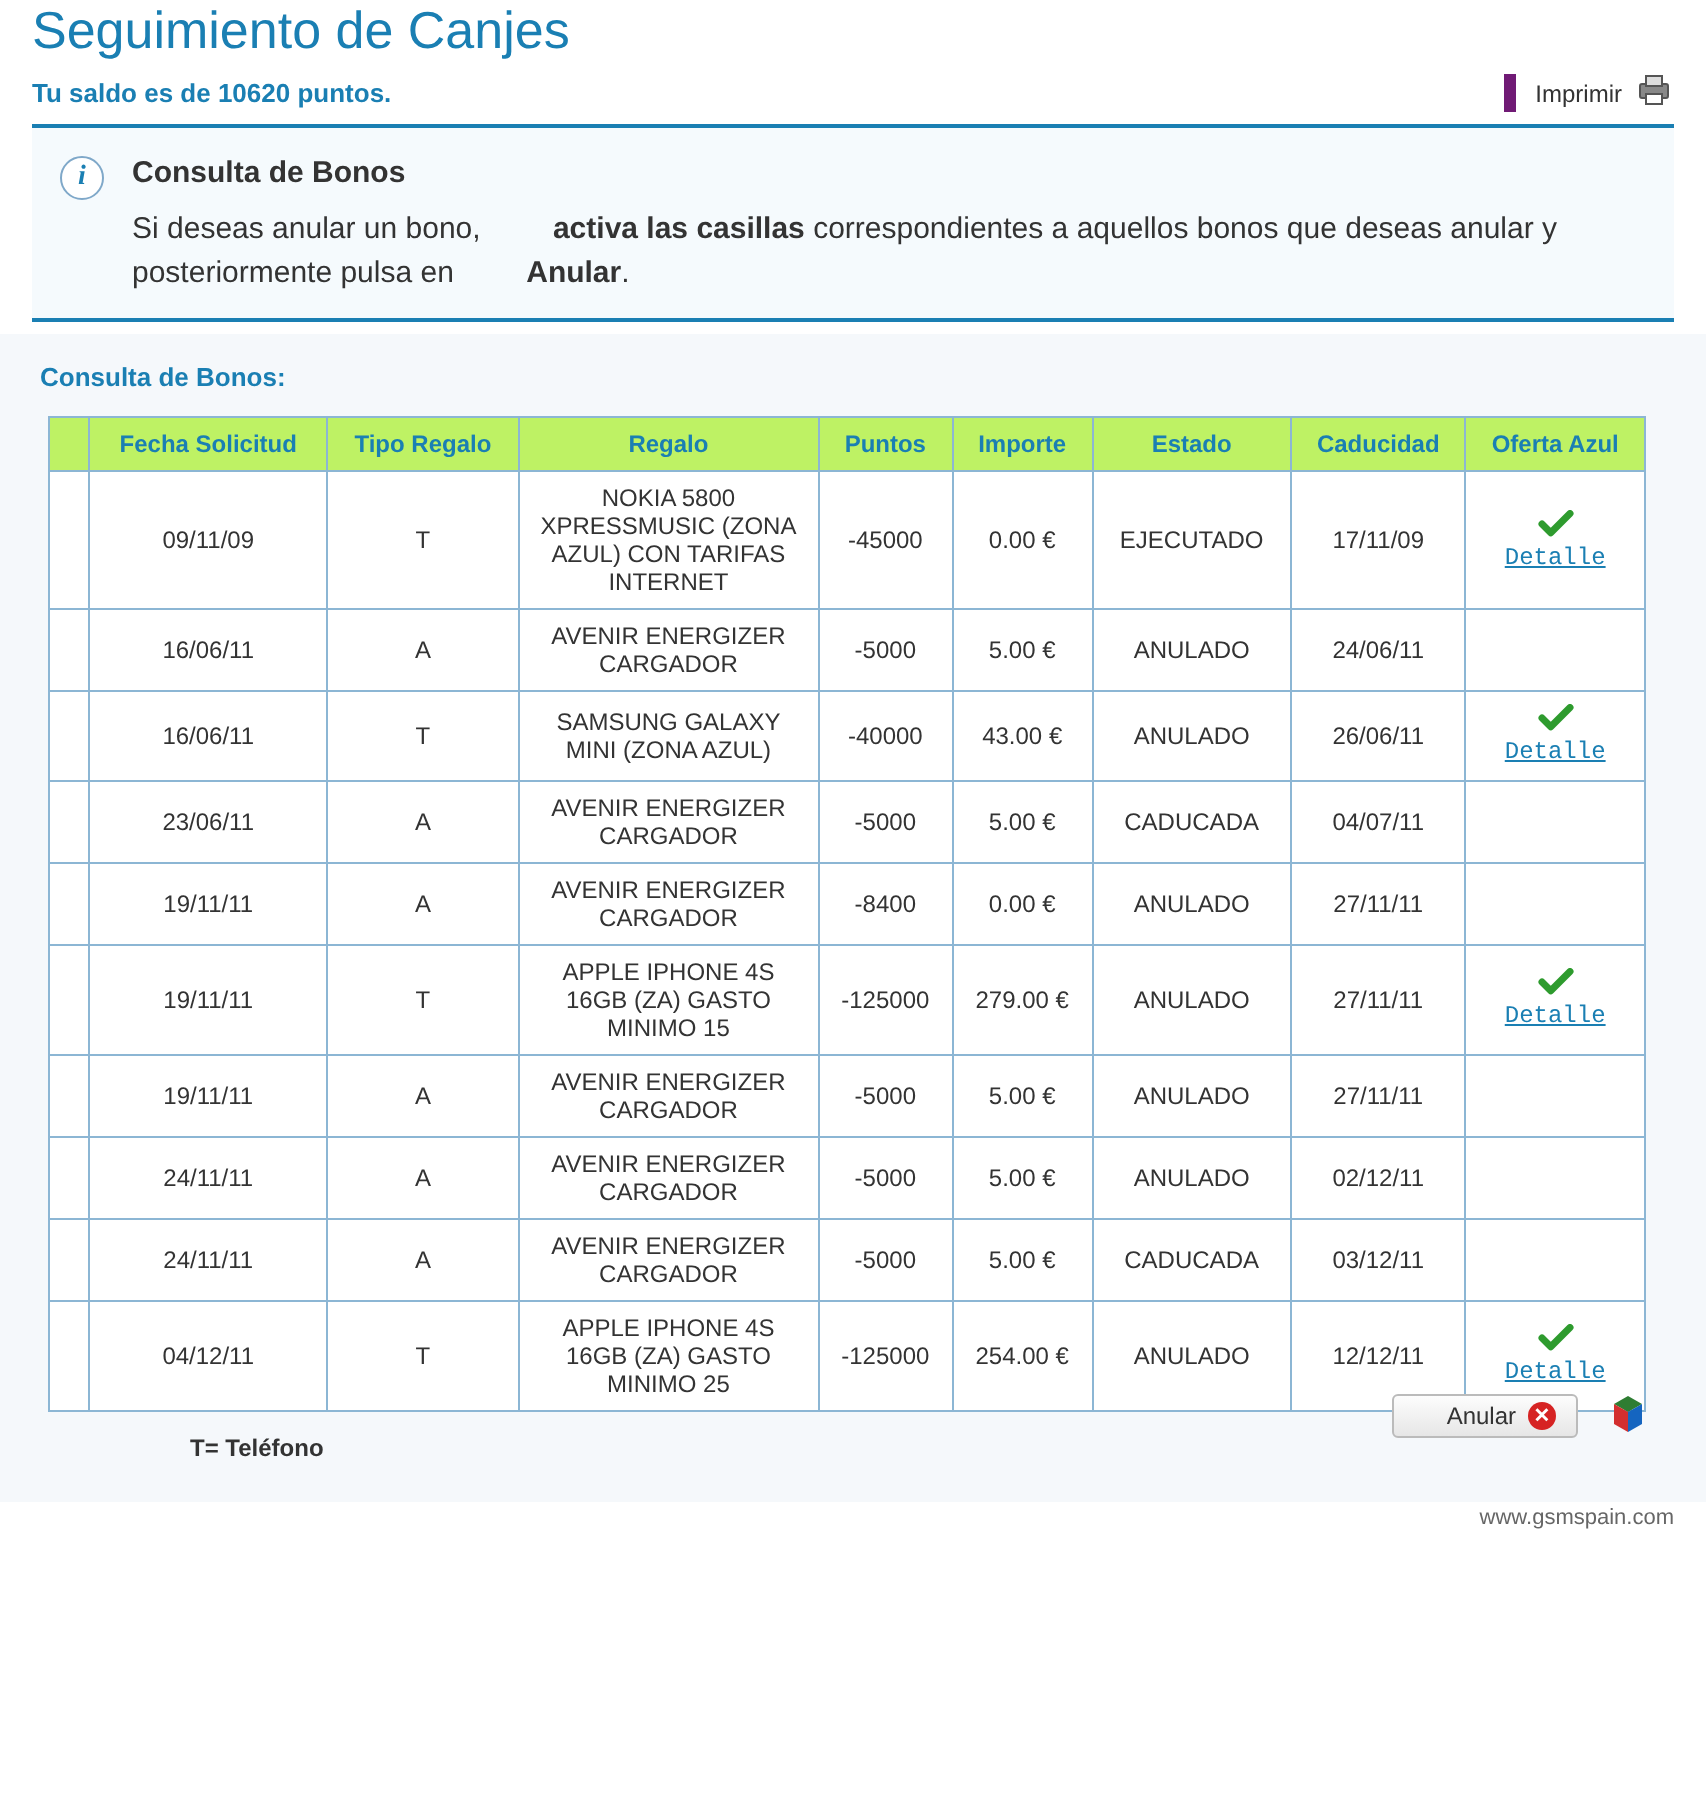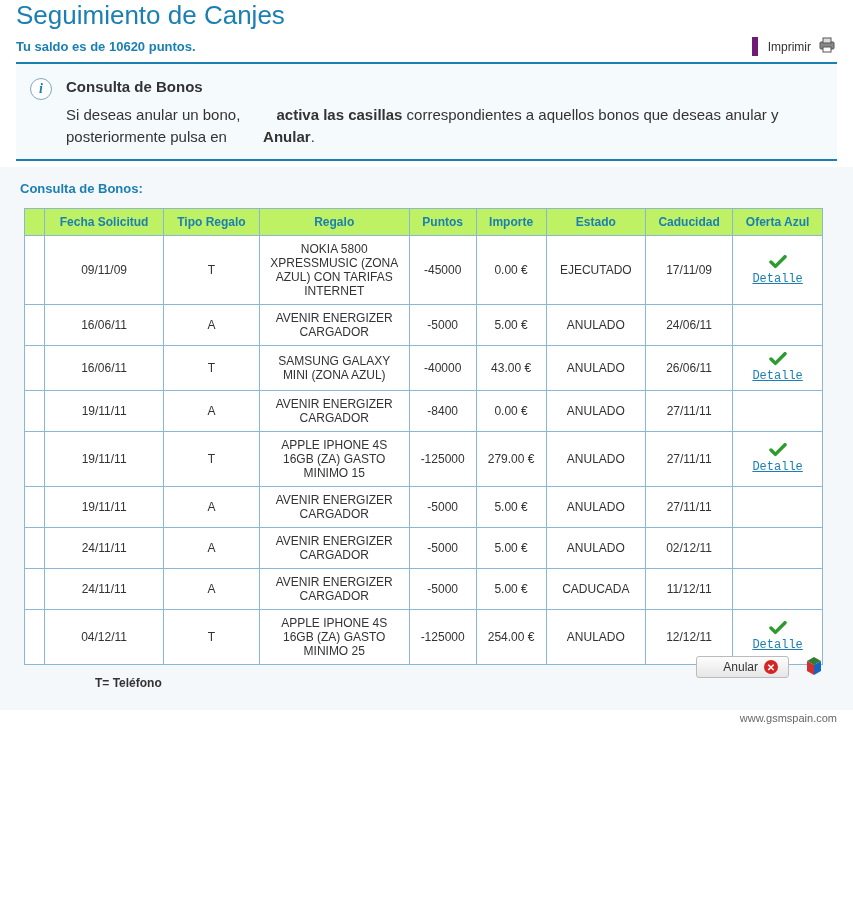--- a/index.html
+++ b/index.html
@@ -230,20 +230,31 @@
           <td>-40000</td>
           <td>43.00 €</td>
           <td>ANULADO</td>
           <td class="fecha-col">26/06/11</td>
           <td class="oferta-cell"><span><svg class="check-svg" viewBox="0 0 20 16">
                 <path d="M2 8 L7 13 L18 2" stroke="#2e9b2e" stroke-width="4" fill="none" stroke-linecap="round" stroke-linejoin="round"></path>
               </svg></span><span class="detalle-link">Detalle</span></td>
         </tr>
         <tr>
           <td></td>
+          <td class="fecha-col">23/06/11</td>
+          <td>A</td>
+          <td>AVENIR ENERGIZER CARGADOR</td>
+          <td>-5000</td>
+          <td>5.00 €</td>
+          <td>CADUCADA</td>
+          <td class="fecha-col">04/07/11</td>
+          <td class="oferta-cell"></td>
+        </tr>
+        <tr>
+          <td></td>
           <td class="fecha-col">19/11/11</td>
           <td>A</td>
           <td>AVENIR ENERGIZER CARGADOR</td>
           <td>-8400</td>
           <td>0.00 €</td>
           <td>ANULADO</td>
           <td class="fecha-col">27/11/11</td>
           <td class="oferta-cell"></td>
         </tr>
         <tr>
@@ -282,21 +293,21 @@
           <td class="oferta-cell"></td>
         </tr>
         <tr>
           <td></td>
           <td class="fecha-col">24/11/11</td>
           <td>A</td>
           <td>AVENIR ENERGIZER CARGADOR</td>
           <td>-5000</td>
           <td>5.00 €</td>
           <td>CADUCADA</td>
-          <td class="fecha-col">11/12/11</td>
+          <td class="fecha-col">03/12/11</td>
           <td class="oferta-cell"></td>
         </tr>
         <tr>
           <td></td>
           <td class="fecha-col">04/12/11</td>
           <td>T</td>
           <td>APPLE IPHONE 4S 16GB (ZA) GASTO MINIMO 25</td>
           <td>-125000</td>
           <td>254.00 €</td>
           <td>ANULADO</td>

